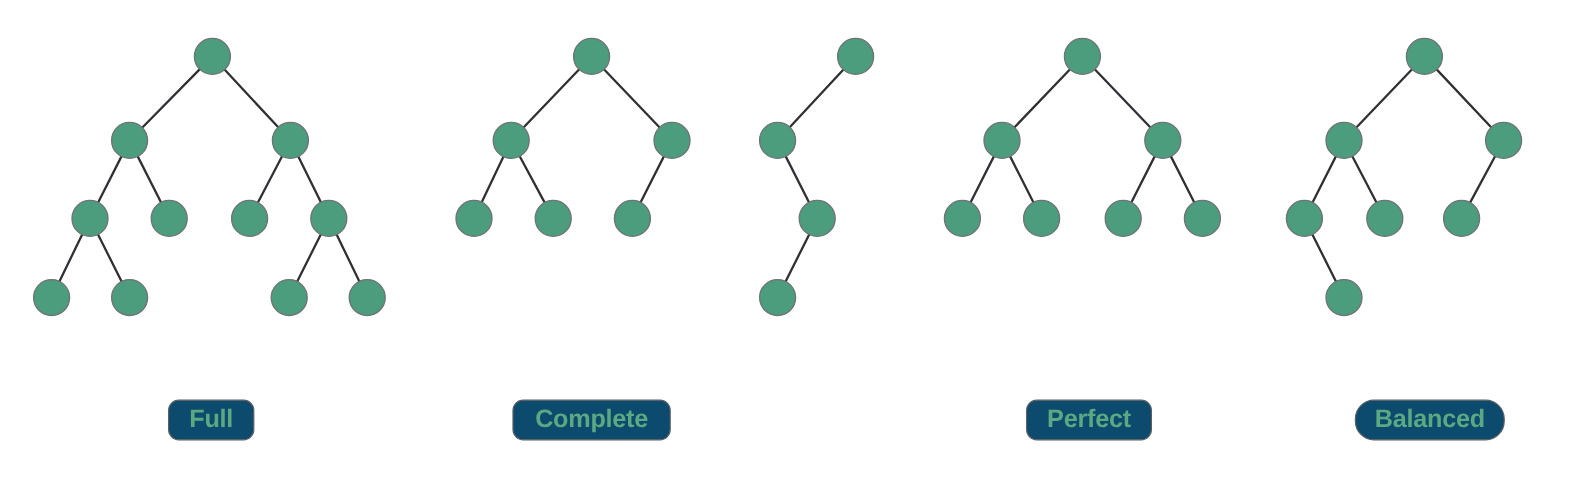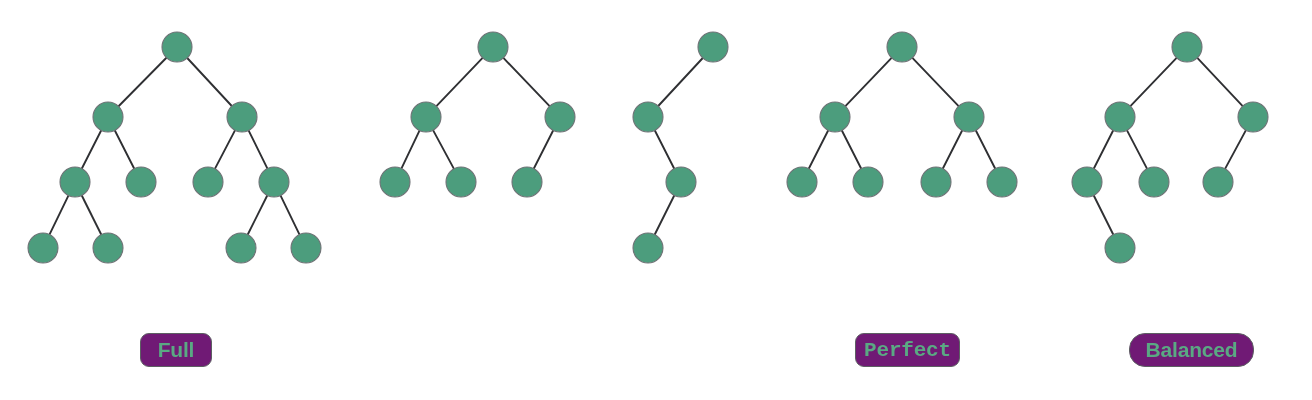--- a/index.html
+++ b/index.html
@@ -49,21 +49,21 @@
     pointer-events: none;
   }
   .tree-label {
     position: absolute;
     box-sizing: border-box;
     display: flex;
     align-items: center;
     justify-content: center;
     border: 1.6px solid #5d5f63;
     border-radius: 9px;
-    background: #701a75;
+    background: #0c4a6e;
     color: #5aa983;
     font-weight: bold;
     font-size: 21px;
     letter-spacing: -0.2px;
     height: 34px;
     padding: 0 13px;
     pointer-events: auto;
     white-space: nowrap;
   }
 </style>
@@ -157,16 +157,17 @@
           <circle cx="1253" cy="117" r="15" class="node" fill="#4c9d7d" stroke="#6f7276"></circle>
           <circle cx="1087" cy="182" r="15" class="node" fill="#4c9d7d" stroke="#6f7276"></circle>
           <circle cx="1154" cy="182" r="15" class="node" fill="#4c9d7d" stroke="#6f7276"></circle>
           <circle cx="1218" cy="182" r="15" class="node" fill="#4c9d7d" stroke="#6f7276"></circle>
           <circle cx="1120" cy="248" r="15" class="node" fill="#4c9d7d" stroke="#6f7276"></circle>
         </g>
       </g>
   </svg>
   <div class="label-row" id="labels-layer">
       <div class="tree-label" style="left: 140px; top: 333px; width: 72px;">Full</div>
-      <div class="tree-label" style="left: 855px; top: 333px; width: 105px; font-family: Liberation Mono, monospace;">Perfect</div>
+      <div class="tree-label" style="left: 427px; top: 333px; width: 132px;">Complete</div>
+      <div class="tree-label" style="left: 855px; top: 333px; width: 105px;">Perfect</div>
       <div class="tree-label" style="left: 1129px; top: 333px; width: 125px; border-radius: 16px;">Balanced</div>
     </div>
 </div>
 
 </body></html>

